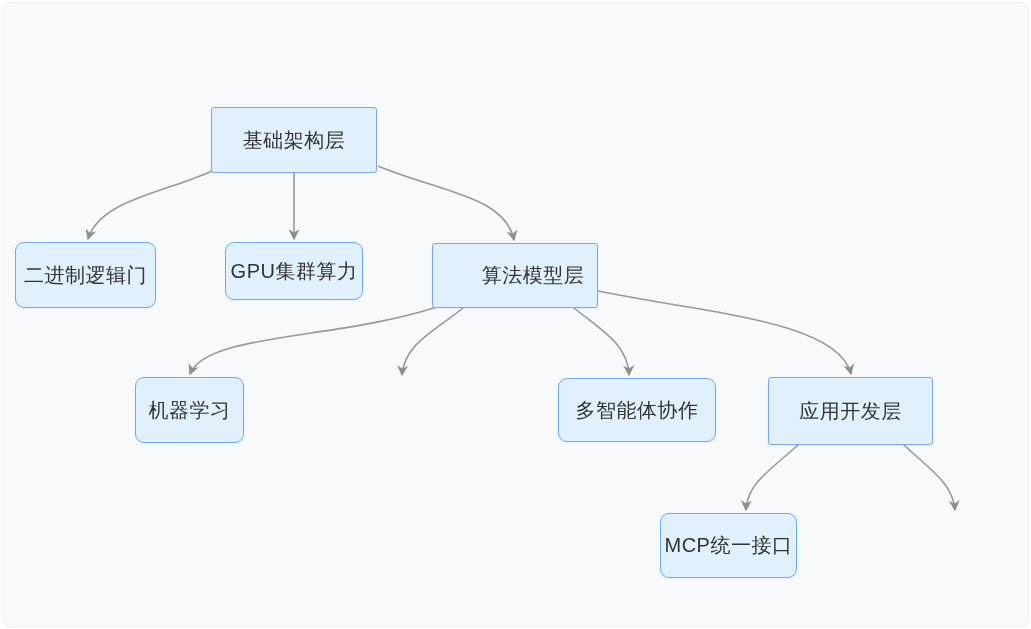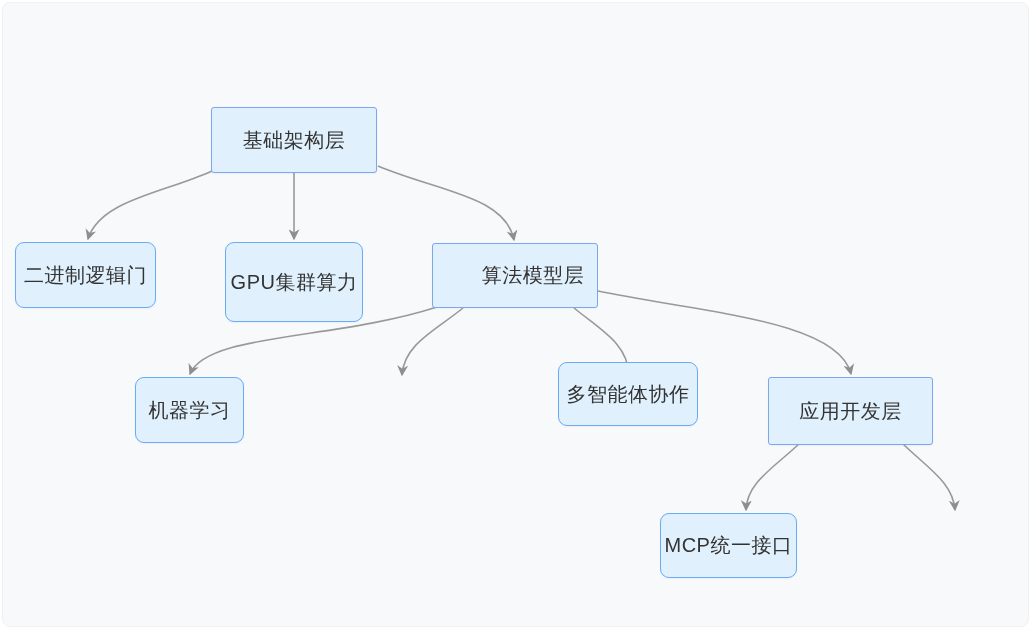--- a/index.html
+++ b/index.html
@@ -57,25 +57,25 @@
   .node-label {
     color: var(--text, #333333);
     font-size: 20px;
     letter-spacing: 0.5px;
     white-space: nowrap;
     text-align: center;
   }
   
   #n-root      { left: 211px; top: 107px; width: 166px; height: 66px; }
   #n-binary    { left:  15px; top: 242px; width: 141px; height: 66px; }
-  #n-gpu       { left: 225px; top: 242px; width: 138px; height: 80px; }
+  #n-gpu       { left: 225px; top: 242px; width: 138px; height: 58px; }
   #n-algo      { left: 432px; top: 243px; width: 166px; height: 65px; padding-left: 36px; }
   #n-ml        { left: 135px; top: 377px; width: 109px; height: 66px; }
   #n-dl        { left: 312px; top: 378px; width: 178px; height: 64px; }
-  #n-ma        { left: 558px; top: 362px; width: 140px; height: 64px; }
+  #n-ma        { left: 558px; top: 378px; width: 158px; height: 64px; }
   #n-appdev    { left: 768px; top: 377px; width: 165px; height: 68px; }
   #n-mcp       { left: 660px; top: 513px; width: 137px; height: 65px; }
   #n-industry  { left: 885px; top: 513px; width: 142px; height: 65px; }
 </style>
 </head>
 <body>
 
 <div class="stage">
   <div class="canvas"></div>
 

